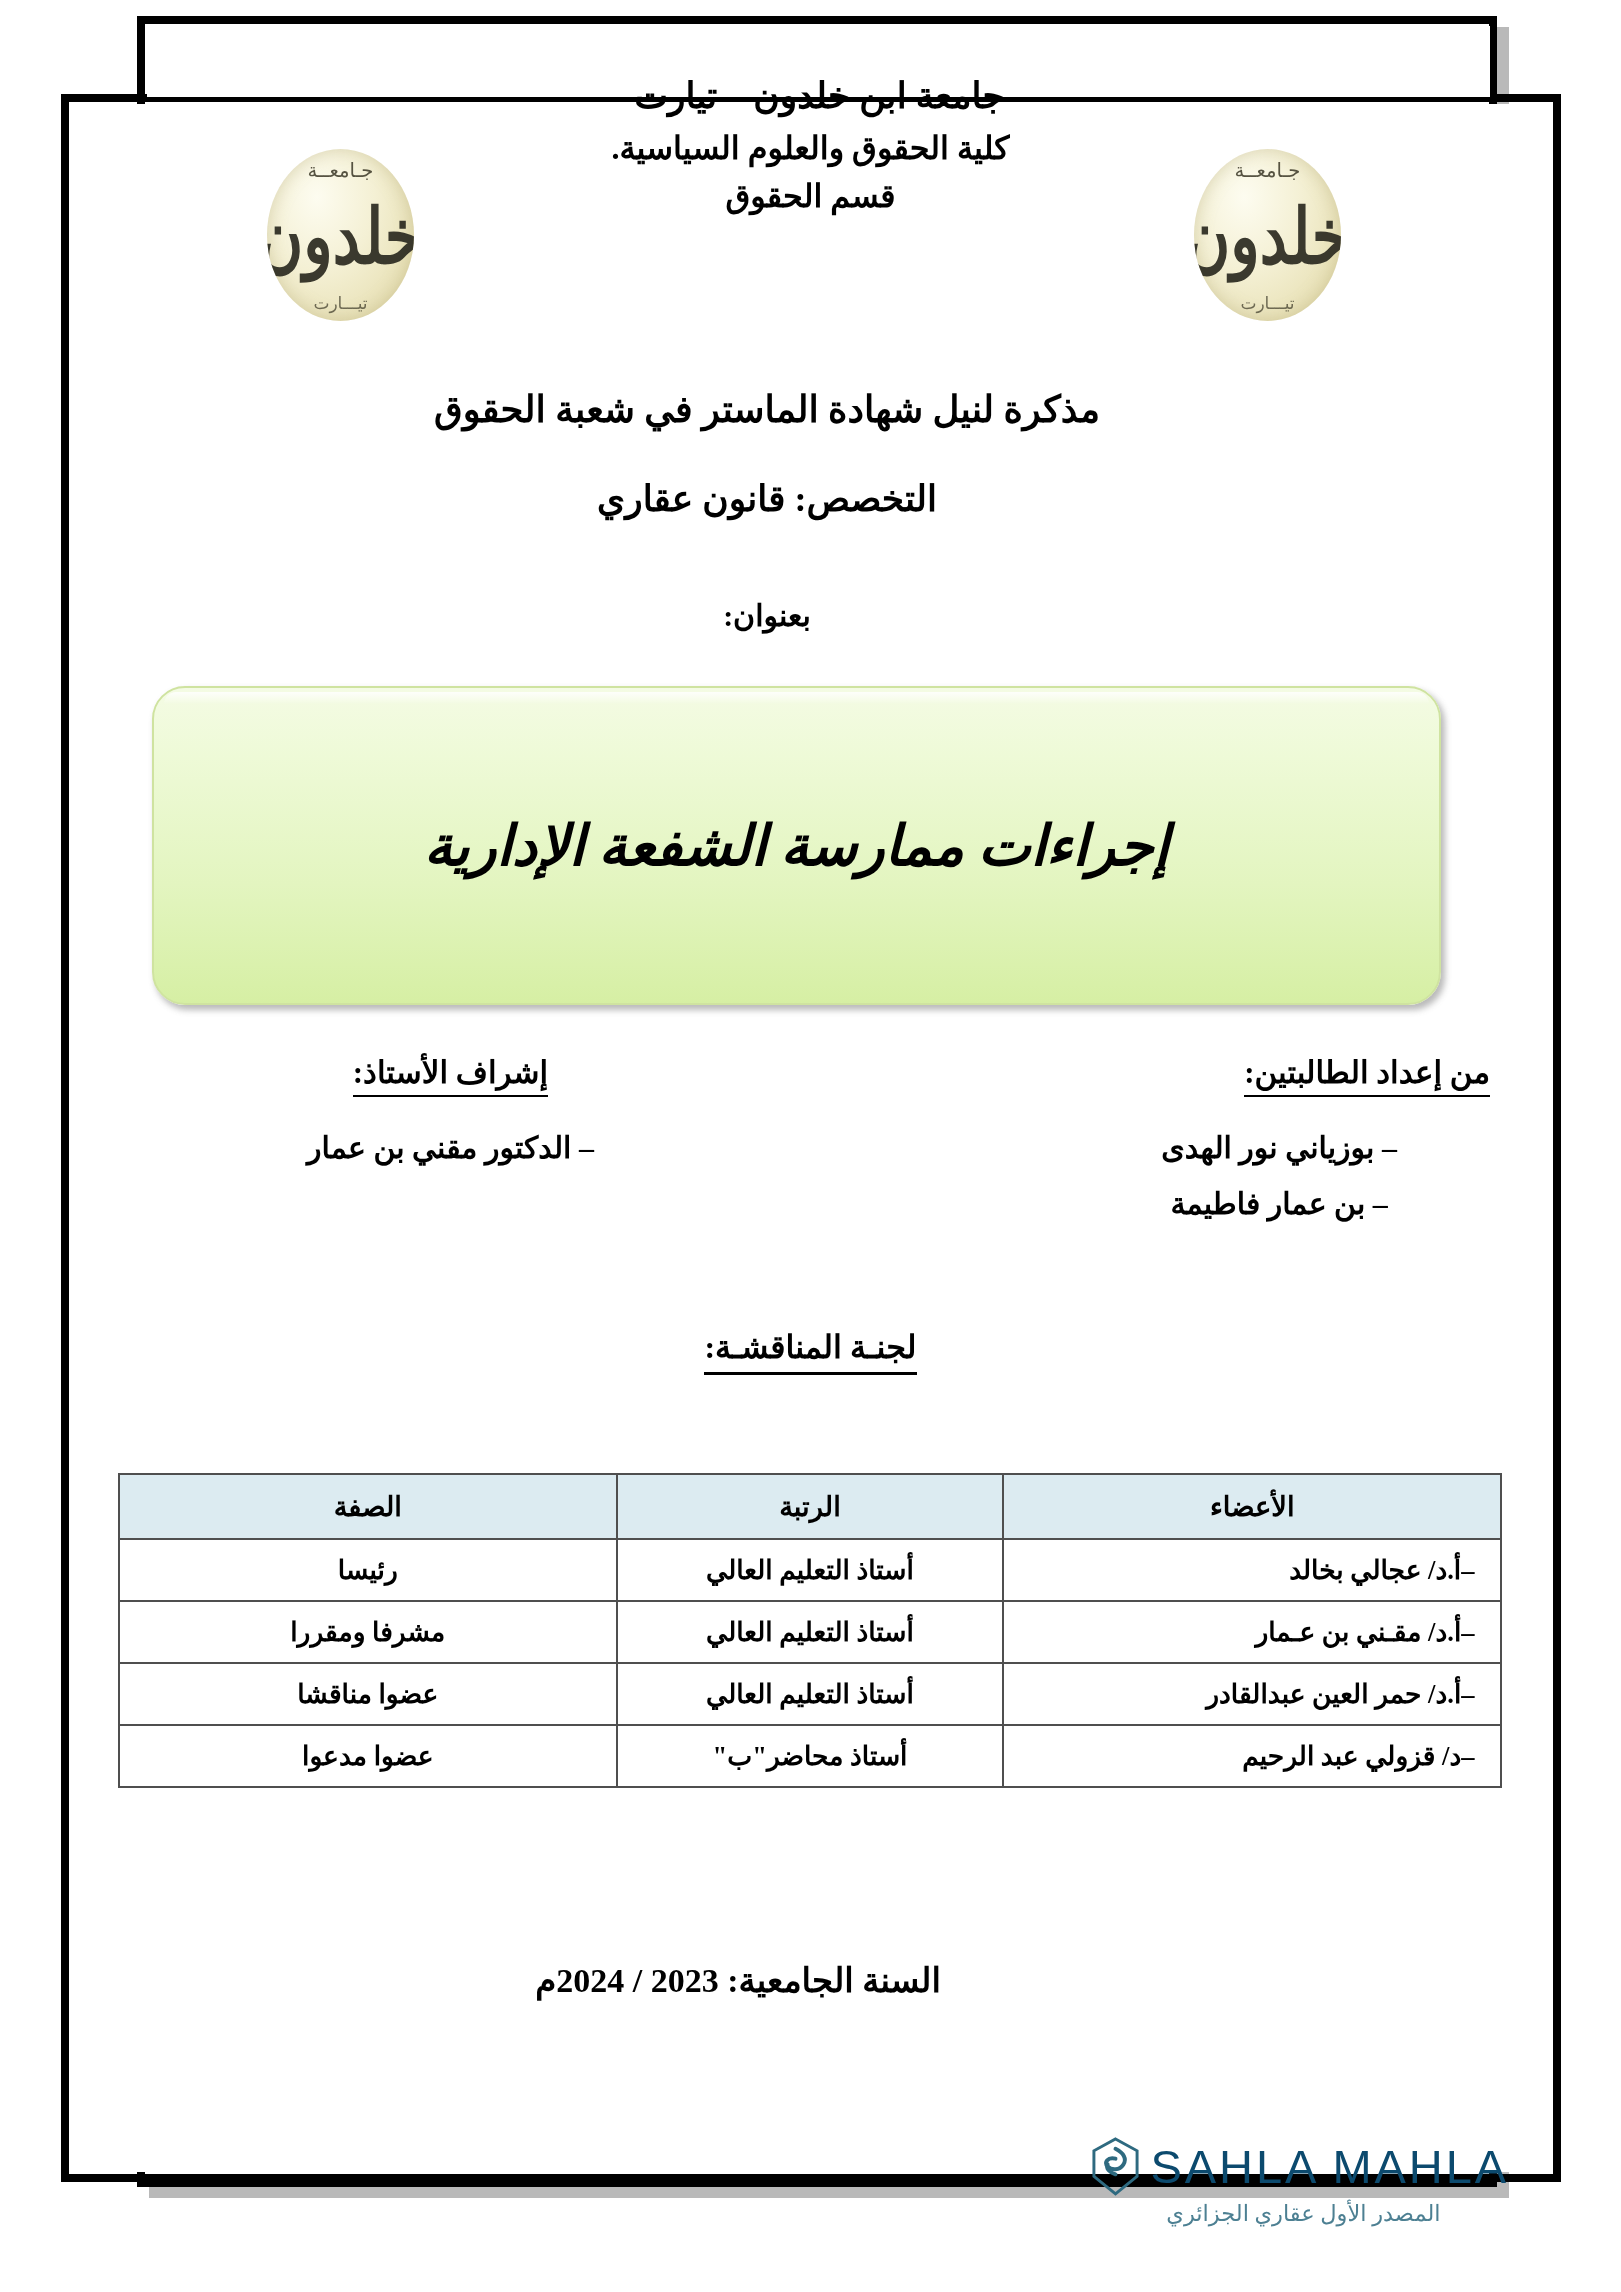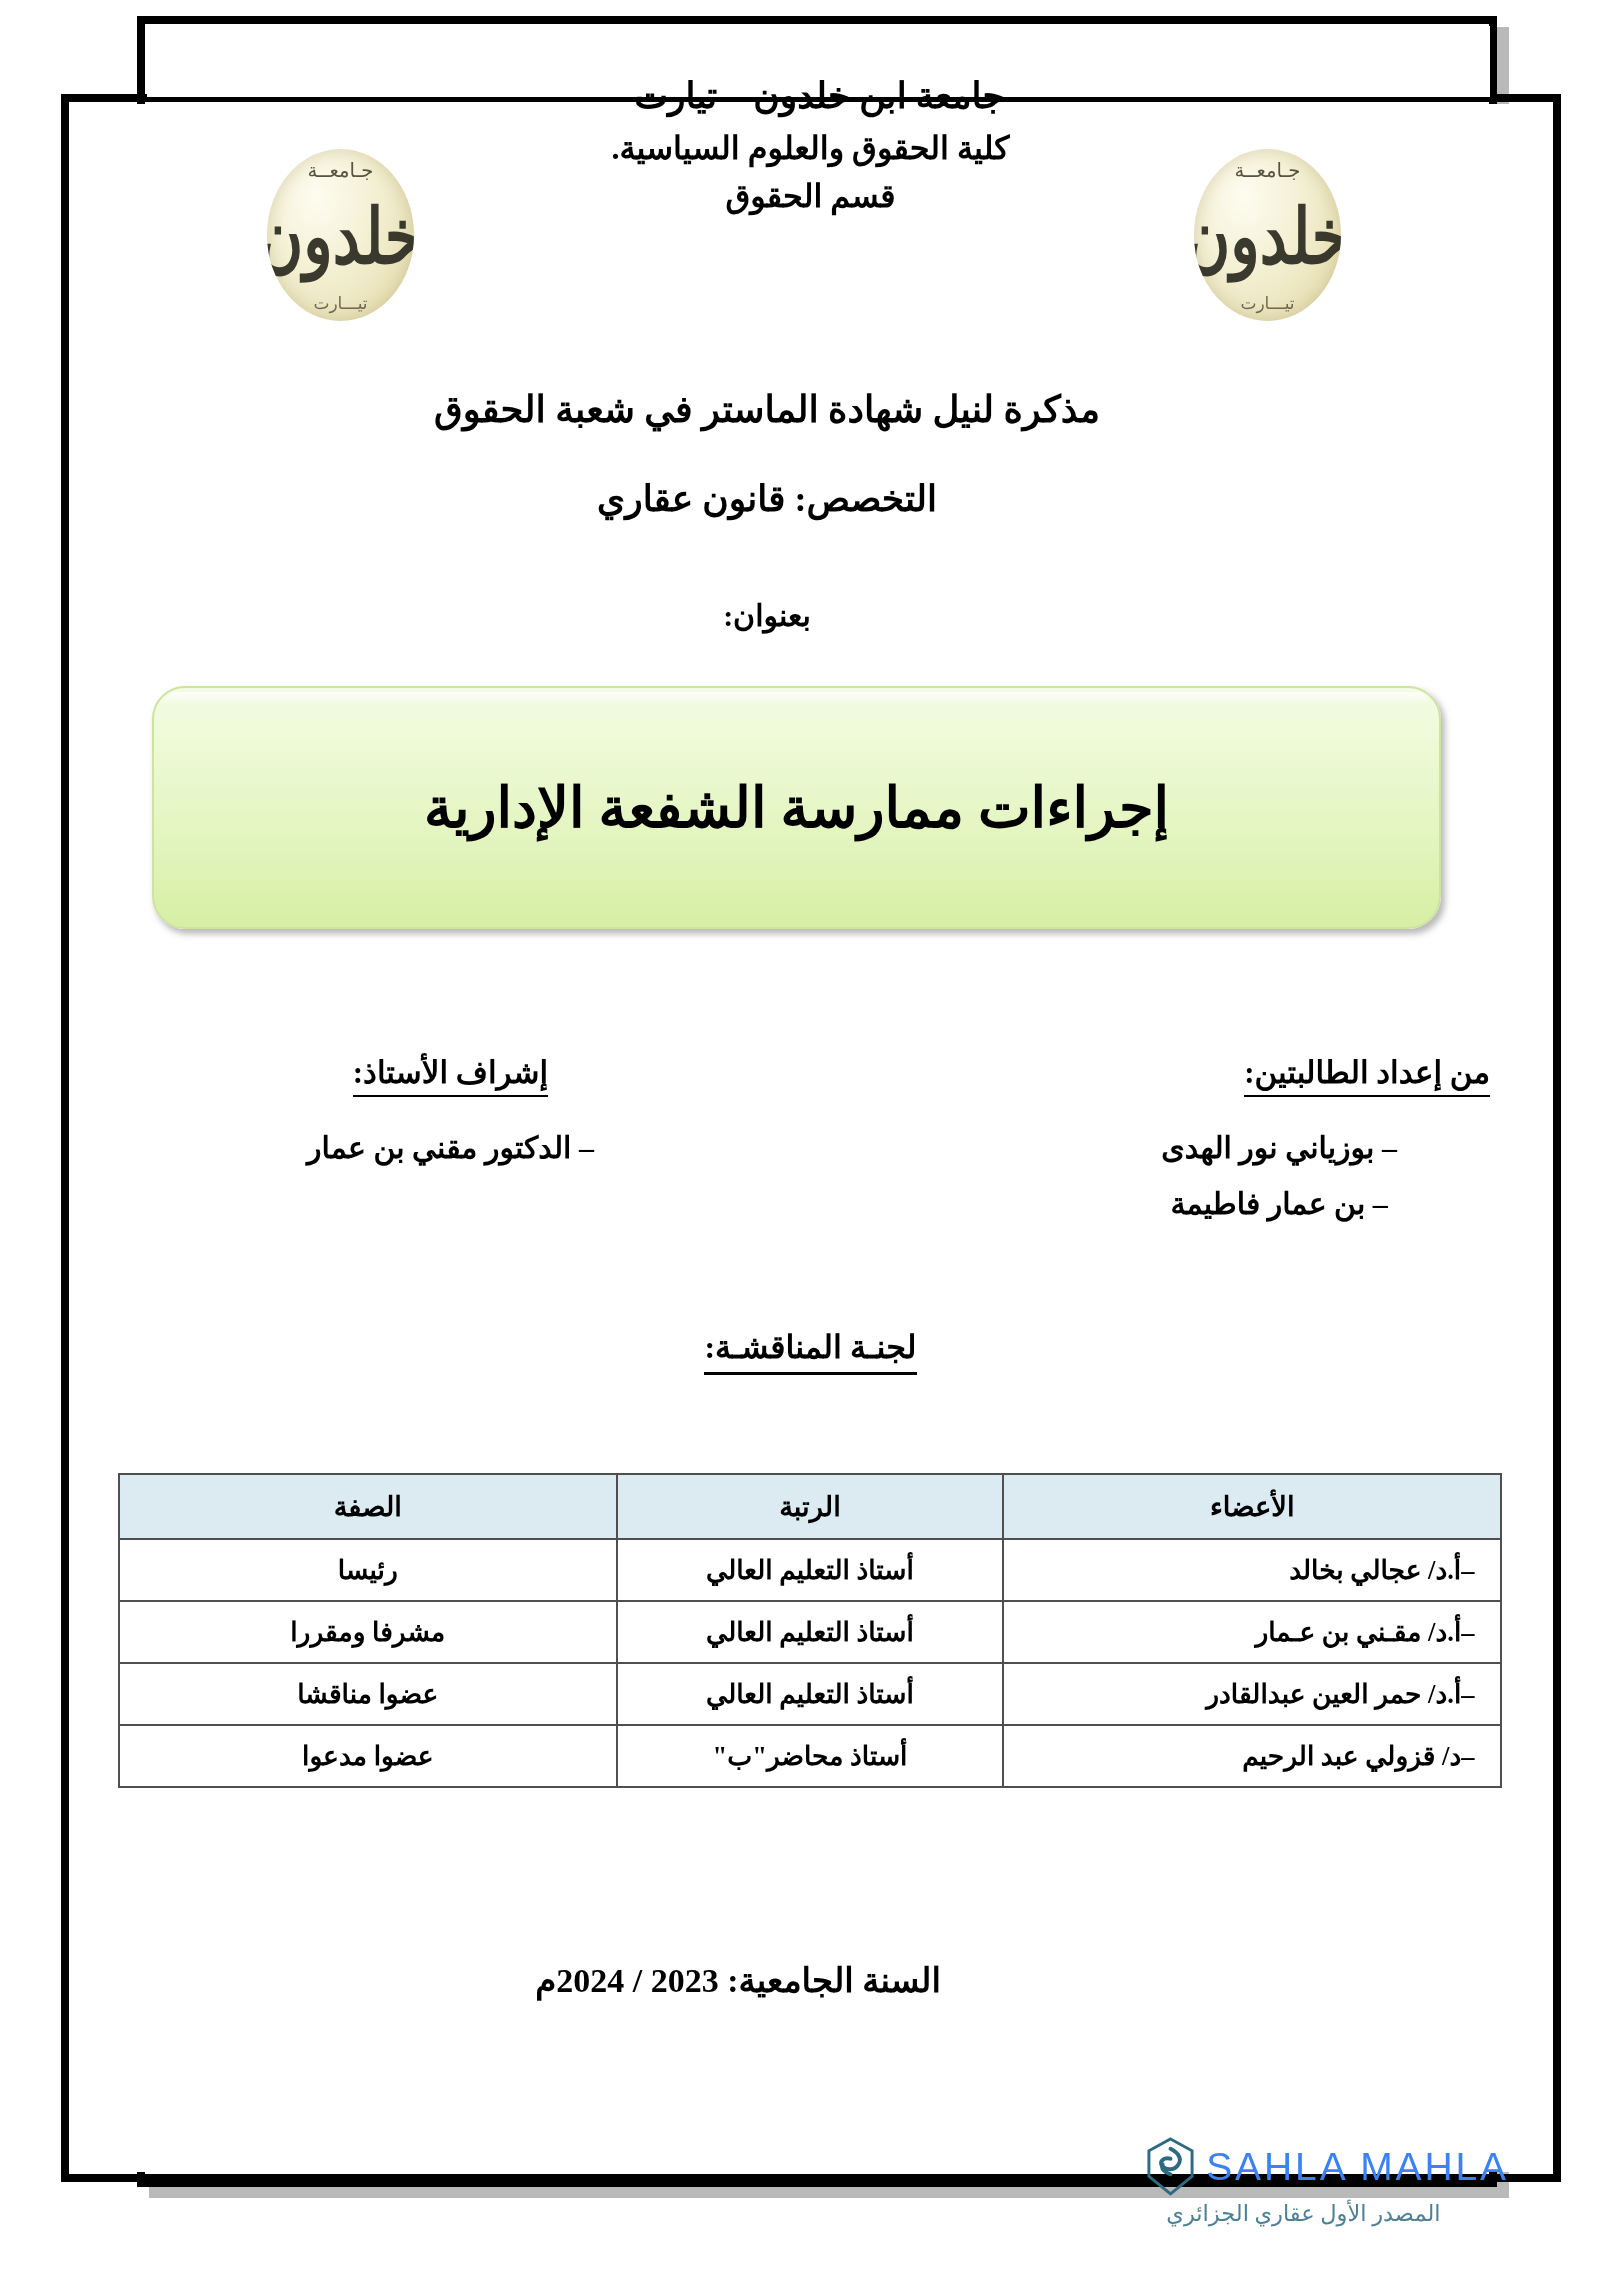--- a/index.html
+++ b/index.html
@@ -134,21 +134,22 @@
   .degree-main   { top: 388px; font-size: 37px; }
   .degree-spec   { top: 478px; font-size: 36px; }
   .degree-titled { top: 598px; font-size: 30px; }
 
   
   .title-box-wrap {
     position: absolute;
     left: 152px;
     top: 686px;
     width: 1289px;
-    height: 243px;
+    height: 319px;
+    font-style: italic;
   }
   .title-box {
     position: absolute;
     inset: 0;
     border-radius: 33px;
     background: linear-gradient(to bottom, #f4fbe4 0%, #eefad7 22%, #e3f5c0 62%, #d6efa4 100%);
     border: 2px solid #cfe3a0;
     box-shadow: 3.9px 4.9px 6.9px rgba(90,90,90,0.42);
     box-sizing: border-box;
   }
@@ -272,23 +273,23 @@
     text-align: left;
     pointer-events: none;
   }
   .wm-row {
     display: flex;
     align-items: center;
     gap: 9.8px;
   }
   .wm-text {
     font-family: "Liberation Sans", sans-serif;
-    font-size: 39px;
+    font-size: 47px;
     letter-spacing: 2.9px;
-    color: #3b82f6;
+    color: #0c4a6e;
     line-height: 1;
     white-space: nowrap;
   }
   .wm-mark {
     width: 51px; height: 59px;
     flex: 0 0 51px;
   }
   .wm-sub {
     font-size: 22.5px;
     color: #2e6a80;

